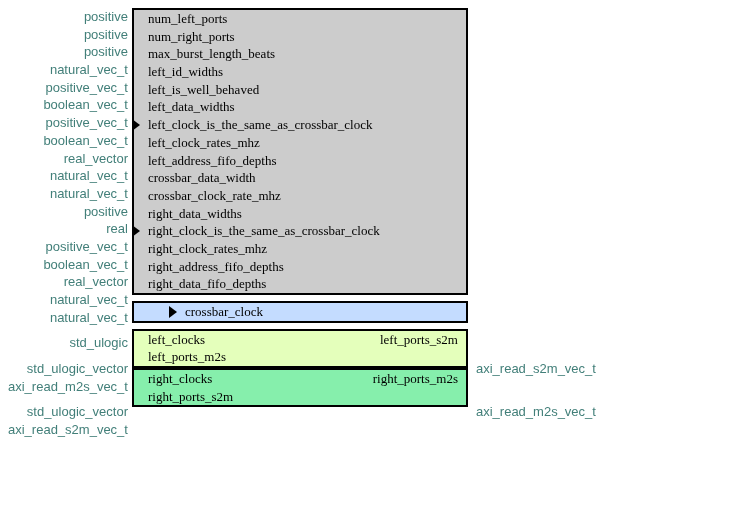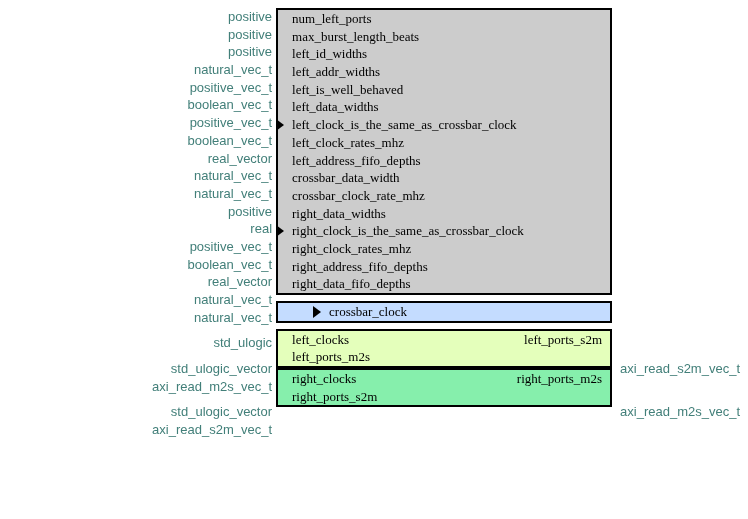--- a/index.html
+++ b/index.html
@@ -6,21 +6,20 @@
     margin: 0;
     padding: 8px;
     background: #fff;
     font-family: Verdana, Geneva, sans-serif;
     font-size: 13px;
     color: #000;
   }
   .container {
     display: flex;
     flex-direction: row;
-    justify-content: flex-end;
   }
   .left-types {
     display: flex;
     flex-direction: column;
     text-align: right;
     color: #427f79;
   }
   .left-types .tline {
     height: 17.7px;
     line-height: 17.7px;
@@ -112,29 +111,29 @@
       <div class="tline">axi_read_s2m_vec_t</div>
     </div>
 
   <div class="center">
     <div class="box generics" id="box-generics">
         <div class="row">
           <span class="lname">num_left_ports</span>
           <span class="rname"></span>
         </div>
         <div class="row">
+          <span class="lname">num_right_ports</span>
+          <span class="rname"></span>
+        </div>
+        <div class="row">
           <span class="lname">max_burst_length_beats</span>
           <span class="rname"></span>
         </div>
         <div class="row">
           <span class="lname">left_id_widths</span>
-          <span class="rname"></span>
-        </div>
-        <div class="row">
-          <span class="lname">left_addr_widths</span>
           <span class="rname"></span>
         </div>
         <div class="row">
           <span class="lname">left_is_well_behaved</span>
           <span class="rname"></span>
         </div>
         <div class="row">
           <span class="lname">left_data_widths</span>
           <span class="rname"></span>
         </div>

